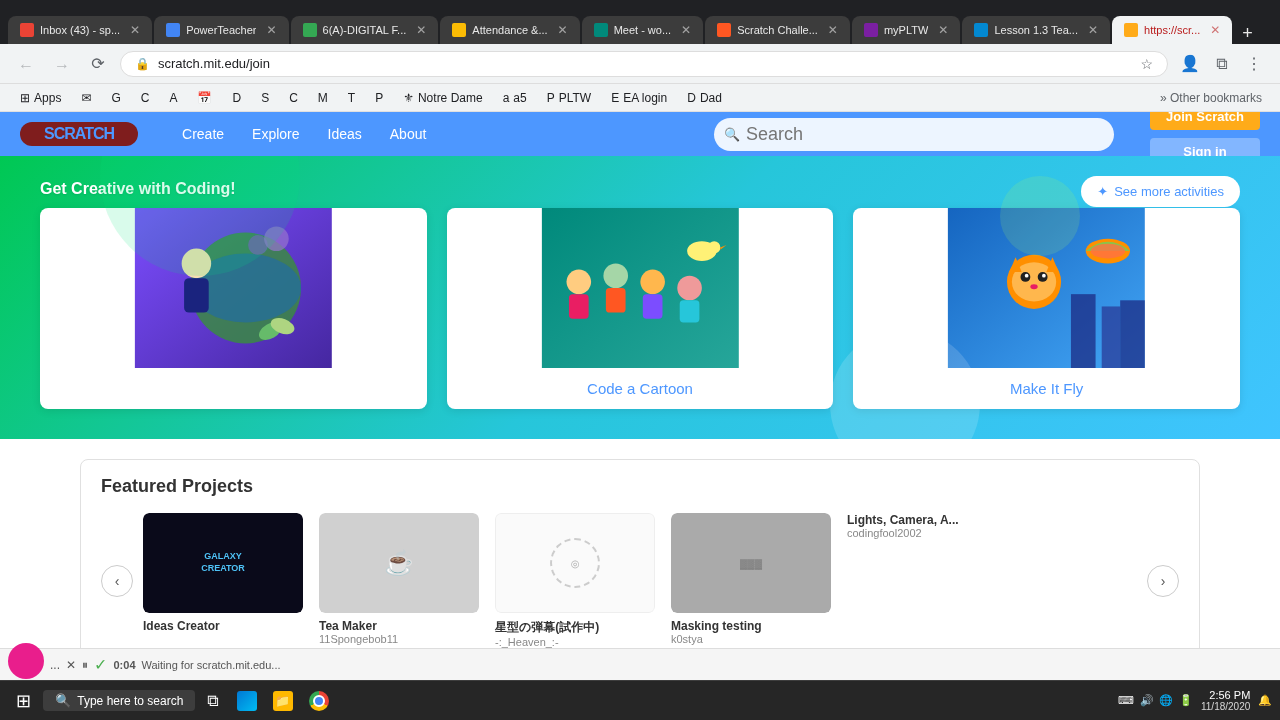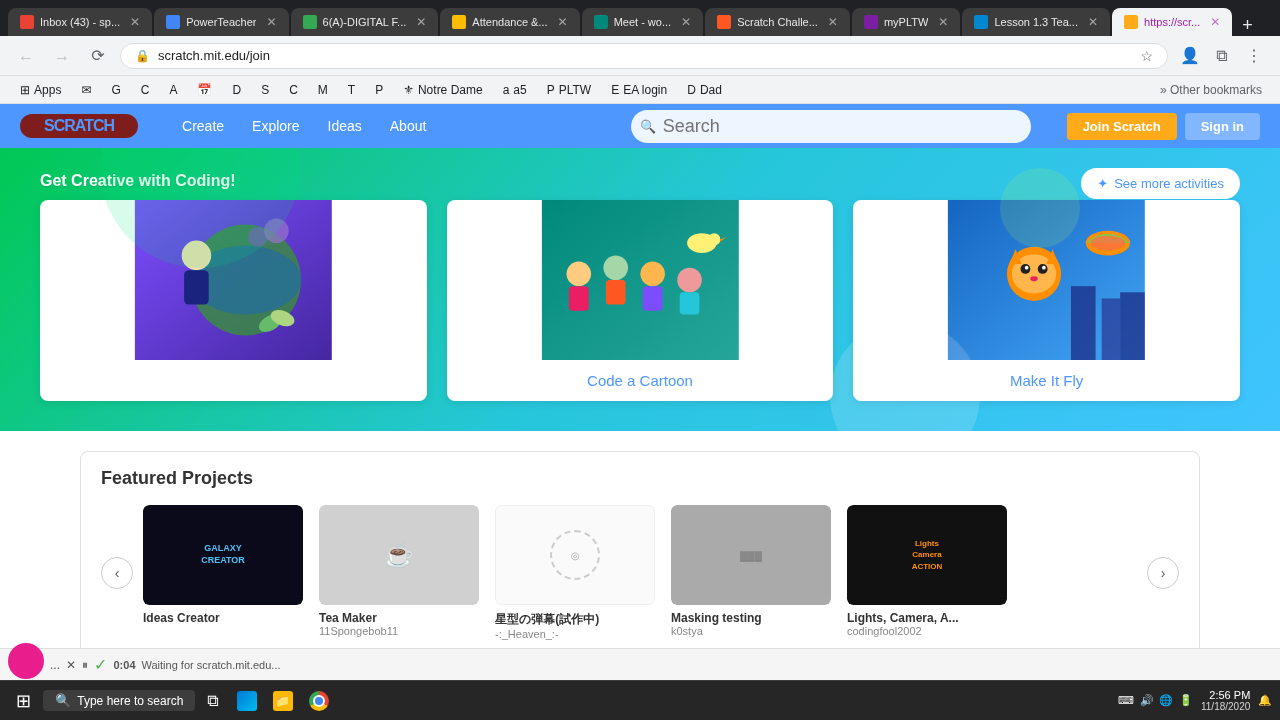--- a/index.html
+++ b/index.html
@@ -1,19 +1,19 @@
 <!DOCTYPE html>
 <html><head>
   <meta charset="utf-8">
   <style>
     * { margin: 0; padding: 0; box-sizing: border-box; }
     body { font-family: 'Helvetica Neue', Arial, sans-serif; font-size: 14px; background: #fff; width: 1280px; height: 720px; overflow: hidden; }
-    .tab-bar { display: flex; align-items: flex-end; background: #202124; padding: 8px 8px 0; gap: 2px; height: 36px; }
+    .tab-bar { display: flex; align-items: flex-end; background: #202124; padding: 8px 8px 0; gap: 2px; height: 44px; }
     .tab { display: flex; align-items: center; background: #3c3c3c; border-radius: 8px 8px 0 0; padding: 0 12px; height: 28px; font-size: 12px; color: #e8e8e8; gap: 6px; min-width: 0; max-width: 180px; cursor: pointer; }
-    .tab.active { background: #f1f3f4; color: #a21caf; }
+    .tab.active { background: #f1f3f4; color: #b91c1c; }
     .tab-icon { width: 14px; height: 14px; border-radius: 2px; flex-shrink: 0; }
     .tab-title { white-space: nowrap; overflow: hidden; text-overflow: ellipsis; font-size: 11px; max-width: 120px; }
     .tab-close { margin-left: 4px; opacity: 0.6; font-size: 12px; cursor: pointer; flex-shrink: 0; }
     .new-tab-btn { background: none; border: none; color: #e8e8e8; font-size: 18px; cursor: pointer; padding: 0 8px; }
 
     .nav-bar { display: flex; align-items: center; background: #f1f3f4; padding: 6px 12px; gap: 8px; height: 40px; border-bottom: 1px solid #ddd; }
     .nav-btn { background: none; border: none; cursor: pointer; color: #5f6368; font-size: 16px; padding: 4px; border-radius: 50%; width: 28px; height: 28px; display: flex; align-items: center; justify-content: center; }
     .nav-btn.disabled { opacity: 0.4; cursor: default; }
     .address-bar { flex: 1; display: flex; align-items: center; background: #fff; border: 1px solid #ddd; border-radius: 20px; padding: 4px 14px; gap: 8px; font-size: 13px; color: #202124; }
     .address-bar-lock { color: #5f6368; font-size: 12px; }
@@ -31,21 +31,21 @@
     
     .scratch-nav { background: #4d97ff; display: flex; align-items: center; padding: 0 20px; height: 44px; gap: 20px; }
     .scratch-logo { display: flex; align-items: center; }
     .scratch-logo-img { background: #7f1d1d; border-radius: 12px; padding: 3px 24px; font-size: 16px; font-weight: bold; color: #4d97ff; letter-spacing: -1px; }
     .scratch-nav-links { display: flex; margin-left: 10px; }
     .scratch-nav-link { color: #fff; text-decoration: none; padding: 6px 14px; border-radius: 4px; font-size: 14px; font-weight: 500; cursor: pointer; }
     .scratch-search { flex: 1; max-width: 400px; margin-left: auto; }
     .scratch-search-input { width: 100%; padding: 6px 14px 6px 32px; border-radius: 20px; border: none; font-size: 18px; background: rgba(255,255,255,0.9); }
     .scratch-search-wrap { position: relative; }
     .scratch-search-icon { position: absolute; left: 10px; top: 50%; transform: translateY(-50%); color: #888; font-size: 13px; }
-    .scratch-nav-actions { display: flex; gap: 8px; margin-left: 16px; }
+    .scratch-nav-actions { display: flex; gap: 8px; margin-left: 16px; flex-direction: column; }
     .btn-join { background: #ffab19; color: #fff; border: none; padding: 6px 16px; border-radius: 4px; font-weight: bold; font-size: 13px; cursor: pointer; }
     .btn-signin { background: rgba(255,255,255,0.3); color: #fff; border: none; padding: 6px 16px; border-radius: 4px; font-weight: bold; font-size: 13px; cursor: pointer; }
 
     
     .hero { background: #4db6ac; position: relative; padding: 30px 40px 40px; overflow: hidden; }
     .hero-title { color: #fff; font-size: 16px; font-weight: bold; margin-bottom: 4px; text-shadow: 0 1px 2px rgba(0,0,0,0.1); }
     .see-more-btn { position: absolute; top: 20px; right: 40px; background: #fff; color: #4d97ff; border: none; padding: 8px 16px; border-radius: 20px; font-size: 13px; cursor: pointer; display: flex; align-items: center; gap: 6px; z-index: 2; }
     .activity-cards { display: flex; gap: 20px; margin-top: 10px; }
     .activity-card { background: #fff; border-radius: 8px; overflow: hidden; flex: 1; cursor: pointer; box-shadow: 0 2px 8px rgba(0,0,0,0.1); }
     .card-image { width: 100%; height: 160px; object-fit: cover; display: flex; align-items: center; justify-content: center; position: relative; overflow: hidden; }
@@ -370,25 +370,20 @@
             <div class="project-card">
     <div class="project-thumb">
                 <div style="width:100%;height:100%;background:#aaa;display:flex;align-items:center;justify-content:center;border-radius:6px;">
       <div style="font-size:10px;color:#555;opacity:0.5;">▓▓▓</div>
     </div>
               </div>
     <div class="project-title">Masking testing</div>
     <div class="project-author">k0stya</div>
   </div>
             <div class="project-card">
-    <div class="project-thumb">
-                <div style="width:100%;height:100%;background:#111;display:flex;align-items:center;justify-content:center;border-radius:6px;">
-      <div style="color:#ff8f00;font-size:8px;font-weight:bold;text-align:center;line-height:1.4;">Lights<br>Camera<br>ACTION</div>
-    </div>
-              </div>
     <div class="project-title">Lights, Camera, A...</div>
     <div class="project-author">codingfool2002</div>
   </div>
           </div>
         <button class="projects-nav-btn">›</button>
       </div>
     </div>
   </div>
 
 </div>

